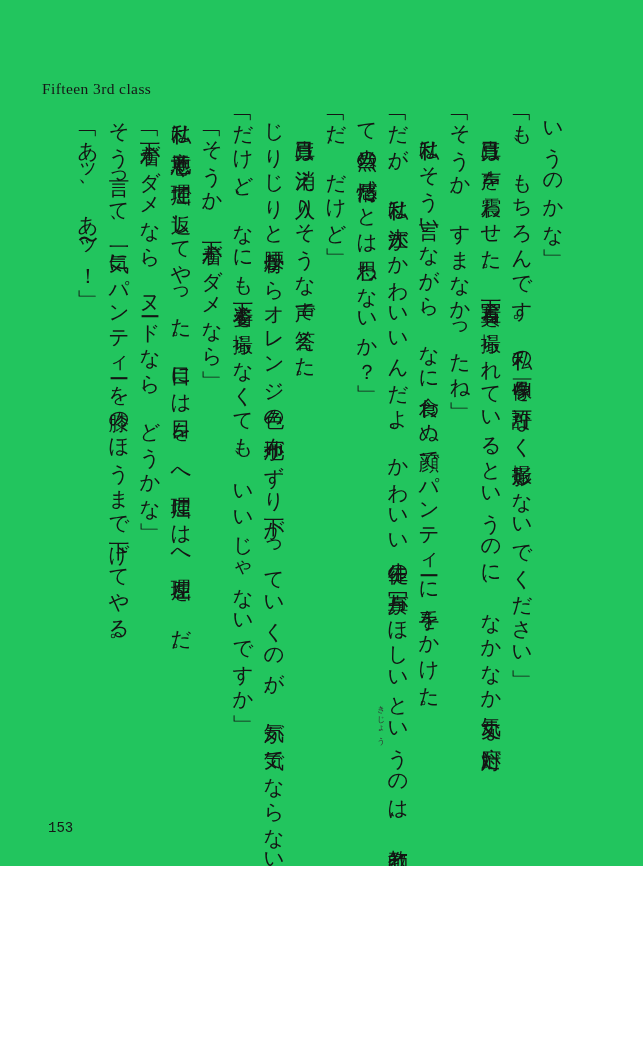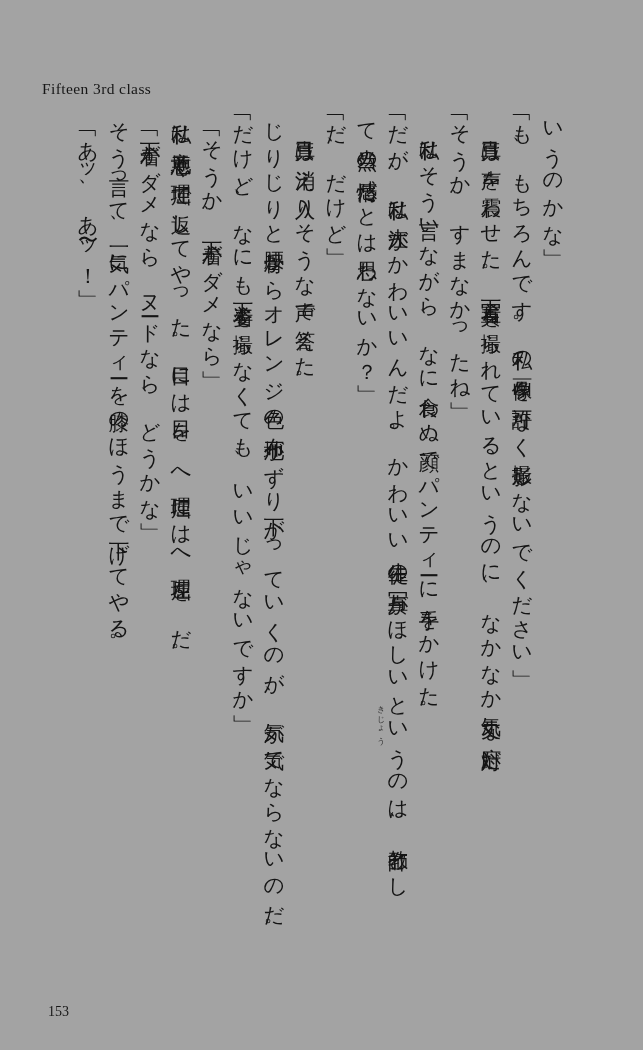--- a/index.html
+++ b/index.html
@@ -3,43 +3,43 @@
 <meta charset="utf-8">
 <style>
   html, body {
     margin: 0;
     padding: 0;
     background: #ffffff;
   }
   .page {
     position: relative;
     width: 643px;
-    height: 1050px;
-    background: #a3a3a3;
+    height: 866px;
+    background: #22c55e;
     overflow: hidden;
     font-family: "Liberation Serif", serif;
     color: #1a1a1a;
   }
 
   .header {
     position: absolute;
     left: 42px;
     top: 80px;
     font-family: "Liberation Serif", serif;
     font-size: 15.5px;
     letter-spacing: 0.4px;
     color: #161616;
     white-space: nowrap;
   }
 
   .folio {
     position: absolute;
     left: 48px;
     bottom: 30px;
-    font-family: Liberation Serif, serif;
+    font-family: Liberation Mono, monospace;
     font-size: 14px;
     color: #161616;
   }
 
   
   .body-text {
     position: absolute;
     right: 36px;
     top: 108px;
     width: 540px;

